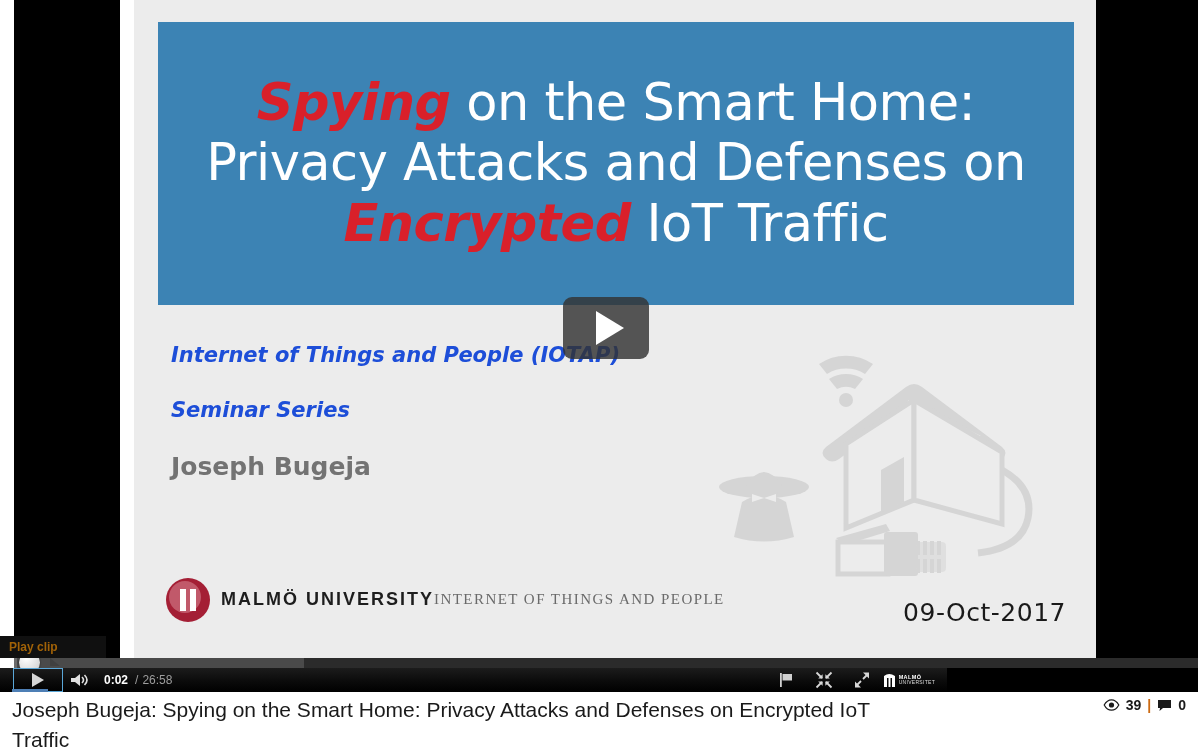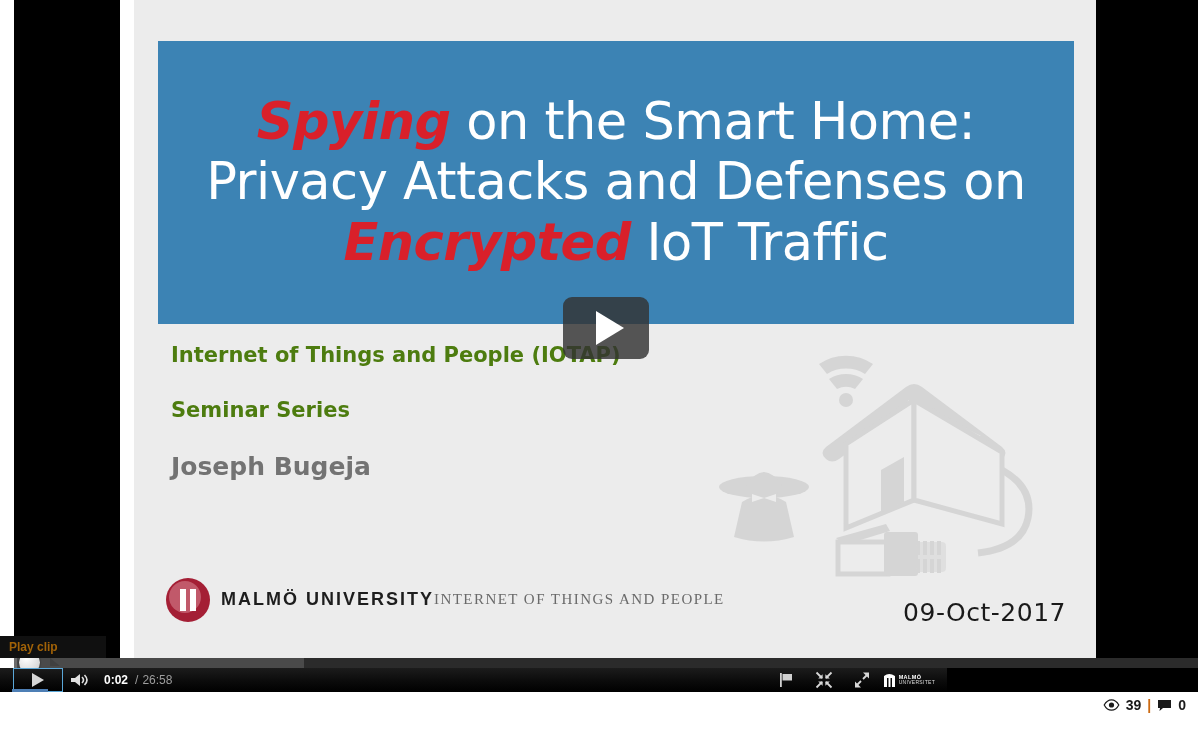--- a/index.html
+++ b/index.html
@@ -44,42 +44,42 @@
     left: 38px;
     top: 22px;
     width: 916px;
     height: 283px;
     background: #3c83b4;
     display: flex;
     align-items: center;
     justify-content: center;
     box-sizing: border-box;
     padding: 4px 26px;
-    margin-top: 19px;
   }
   #banner-text {
     color: #ffffff;
     font-size: 51px;
     line-height: 1.18;
     text-align: center;
     letter-spacing: -0.5px;
     font-weight: 400;
     font-family: "DejaVu Sans", sans-serif;
   }
   #banner-text .accent {
     color: #d9202a;
     font-style: italic;
     font-weight: 700;
   }
 
   
   #seminar-line1, #seminar-line2 {
     position: absolute;
     left: 51px;
-    color: #4d7c0f;
+    color: #1d4ed8;
+    font-style: italic;
     font-weight: bold;
     font-size: 21px;
     white-space: nowrap;
     font-family: "DejaVu Sans", sans-serif;
   }
   #seminar-line1 { top: 343px; }
   #seminar-line2 { top: 398px; text-align: center; }
 
   #speaker-name {
     position: absolute;
@@ -552,20 +552,21 @@
         </div>
         <div class="tl-text">
           <div class="tl-t1">MALMÖ</div>
           <div class="tl-t2">UNIVERSITET</div>
         </div>
       </div>
     </div>
   </div>
 
   <div id="info">
+    <div id="video-title">Joseph Bugeja: Spying on the Smart Home: Privacy Attacks and Defenses on Encrypted IoT Traffic</div>
     <div id="stats">
       <svg width="17" height="12" viewBox="0 0 17 12">
         <path d="M8.5 0.8 C4 0.8 1.2 6 1.2 6 C1.2 6 4 11.2 8.5 11.2 C13 11.2 15.8 6 15.8 6 C15.8 6 13 0.8 8.5 0.8 Z" fill="none" stroke="#1a1a1a" stroke-width="1.2"></path>
         <circle cx="8.5" cy="6" r="2.6" fill="#1a1a1a"></circle>
       </svg>
       <span class="cnt">39</span>
       <span class="divider">|</span>
       <svg width="15" height="13" viewBox="0 0 15 13">
         <path d="M1 1 L14 1 L14 9 L6 9 L2.5 12 L3 9 L1 9 Z" fill="#1a1a1a"></path>
       </svg>

